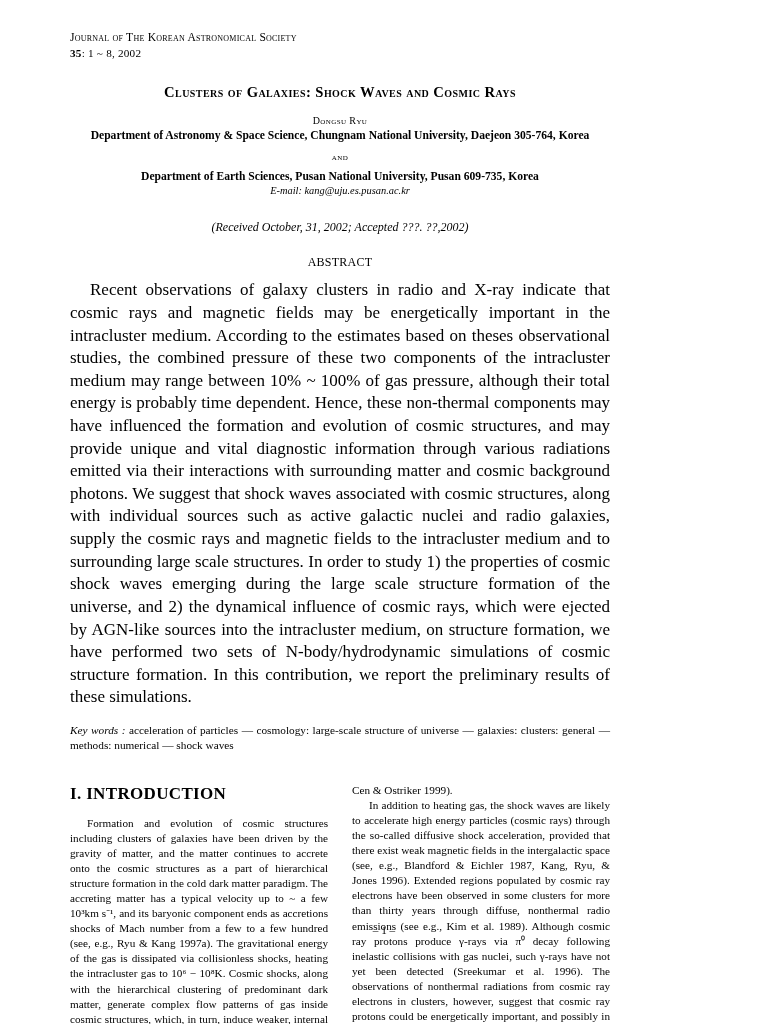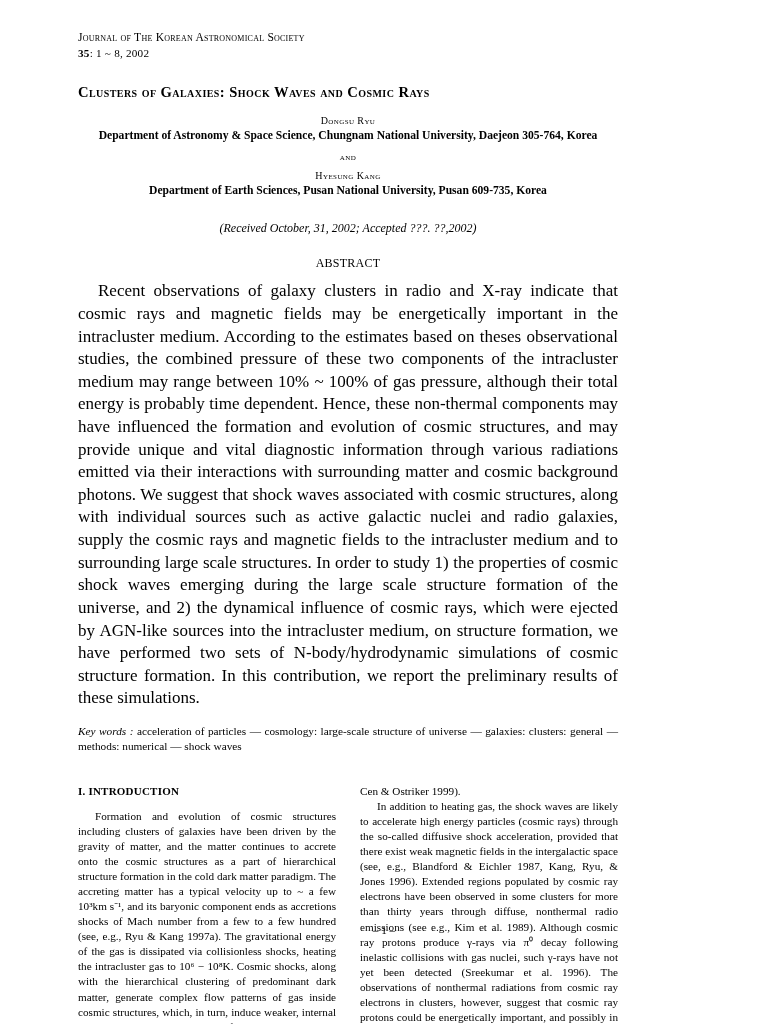--- a/index.html
+++ b/index.html
@@ -15,21 +15,20 @@
     position: relative;
     overflow: hidden;
   }
   .page {
     position: absolute;
     left: 0; top: 0;
     width: 680px;
     height: 1024px;
     padding: 30px 70px 0 70px;
     box-sizing: border-box;
-    margin-left: 8px;
   }
 
   
   .journal-header {
     font-size: 11.2px;
     line-height: 1.42;
     letter-spacing: 0.02em;
   }
   .journal-name {
     font-variant: small-caps;
@@ -37,21 +36,21 @@
   }
   .journal-volume {
     font-size: 11.2px;
   }
   .journal-volume .vol {
     font-weight: bold;
   }
 
   
   .title {
-    text-align: left;
+    text-align: center;
     font-size: 14.6px;
     font-weight: bold;
     font-variant: small-caps;
     letter-spacing: 0.03em;
     margin-top: 22px;
   }
 
   
   .author-block {
     text-align: center;
@@ -120,21 +119,21 @@
     gap: 24px;
   }
   .col {
     width: 302px;
     font-size: 11.2px;
     line-height: 1.345;
     text-align: justify;
   }
   .section-head {
     font-weight: bold;
-    font-size: 11px;
+    font-size: 17px;
     letter-spacing: 0.02em;
     margin-bottom: 10px;
   }
   .para {
     text-indent: 17px;
     margin: 0;
   }
   .para + .para { margin-top: 0px; }
   .para.noindent { text-indent: 0; }
 
@@ -160,22 +159,22 @@
 
   <div class="title">Clusters of Galaxies: Shock Waves and Cosmic Rays</div>
 
   <div class="author-block">
     <div class="author-name">Dongsu Ryu</div>
     <div class="affiliation">Department of Astronomy &amp; Space Science, Chungnam National University, Daejeon 305-764, Korea</div>
     <div class="and">and</div>
   </div>
 
   <div class="author-block second">
-    <div class="author-name">Hyesung Kang</div>
     <div class="affiliation">Department of Earth Sciences, Pusan National University, Pusan 609-735, Korea</div>
+    <div class="email">E-mail: kang@uju.es.pusan.ac.kr</div>
   </div>
 
   <div class="received">(Received October, 31, 2002; Accepted ???. ??,2002)</div>
 
   <div class="abstract-head">ABSTRACT</div>
   <div class="abstract-body">Recent observations of galaxy clusters in radio and X-ray indicate that cosmic rays and magnetic fields may be energetically important in the intracluster medium. According to the estimates based on theses observational studies, the combined pressure of these two components of the intracluster medium may range between 10% ~ 100% of gas pressure, although their total energy is probably time dependent. Hence, these non-thermal components may have influenced the formation and evolution of cosmic structures, and may provide unique and vital diagnostic information through various radiations emitted via their interactions with surrounding matter and cosmic background photons. We suggest that shock waves associated with cosmic structures, along with individual sources such as active galactic nuclei and radio galaxies, supply the cosmic rays and magnetic fields to the intracluster medium and to surrounding large scale structures. In order to study 1) the properties of cosmic shock waves emerging during the large scale structure formation of the universe, and 2) the dynamical influence of cosmic rays, which were ejected by AGN-like sources into the intracluster medium, on structure formation, we have performed two sets of N-body/hydrodynamic simulations of cosmic structure formation. In this contribution, we report the preliminary results of these simulations.</div>
 
   <div class="keywords"><span class="kw-label">Key words :</span><span> acceleration of particles — cosmology: large-scale structure of universe — galaxies: clusters: general — methods: numerical — shock waves</span></div>
 
   <div class="columns">

